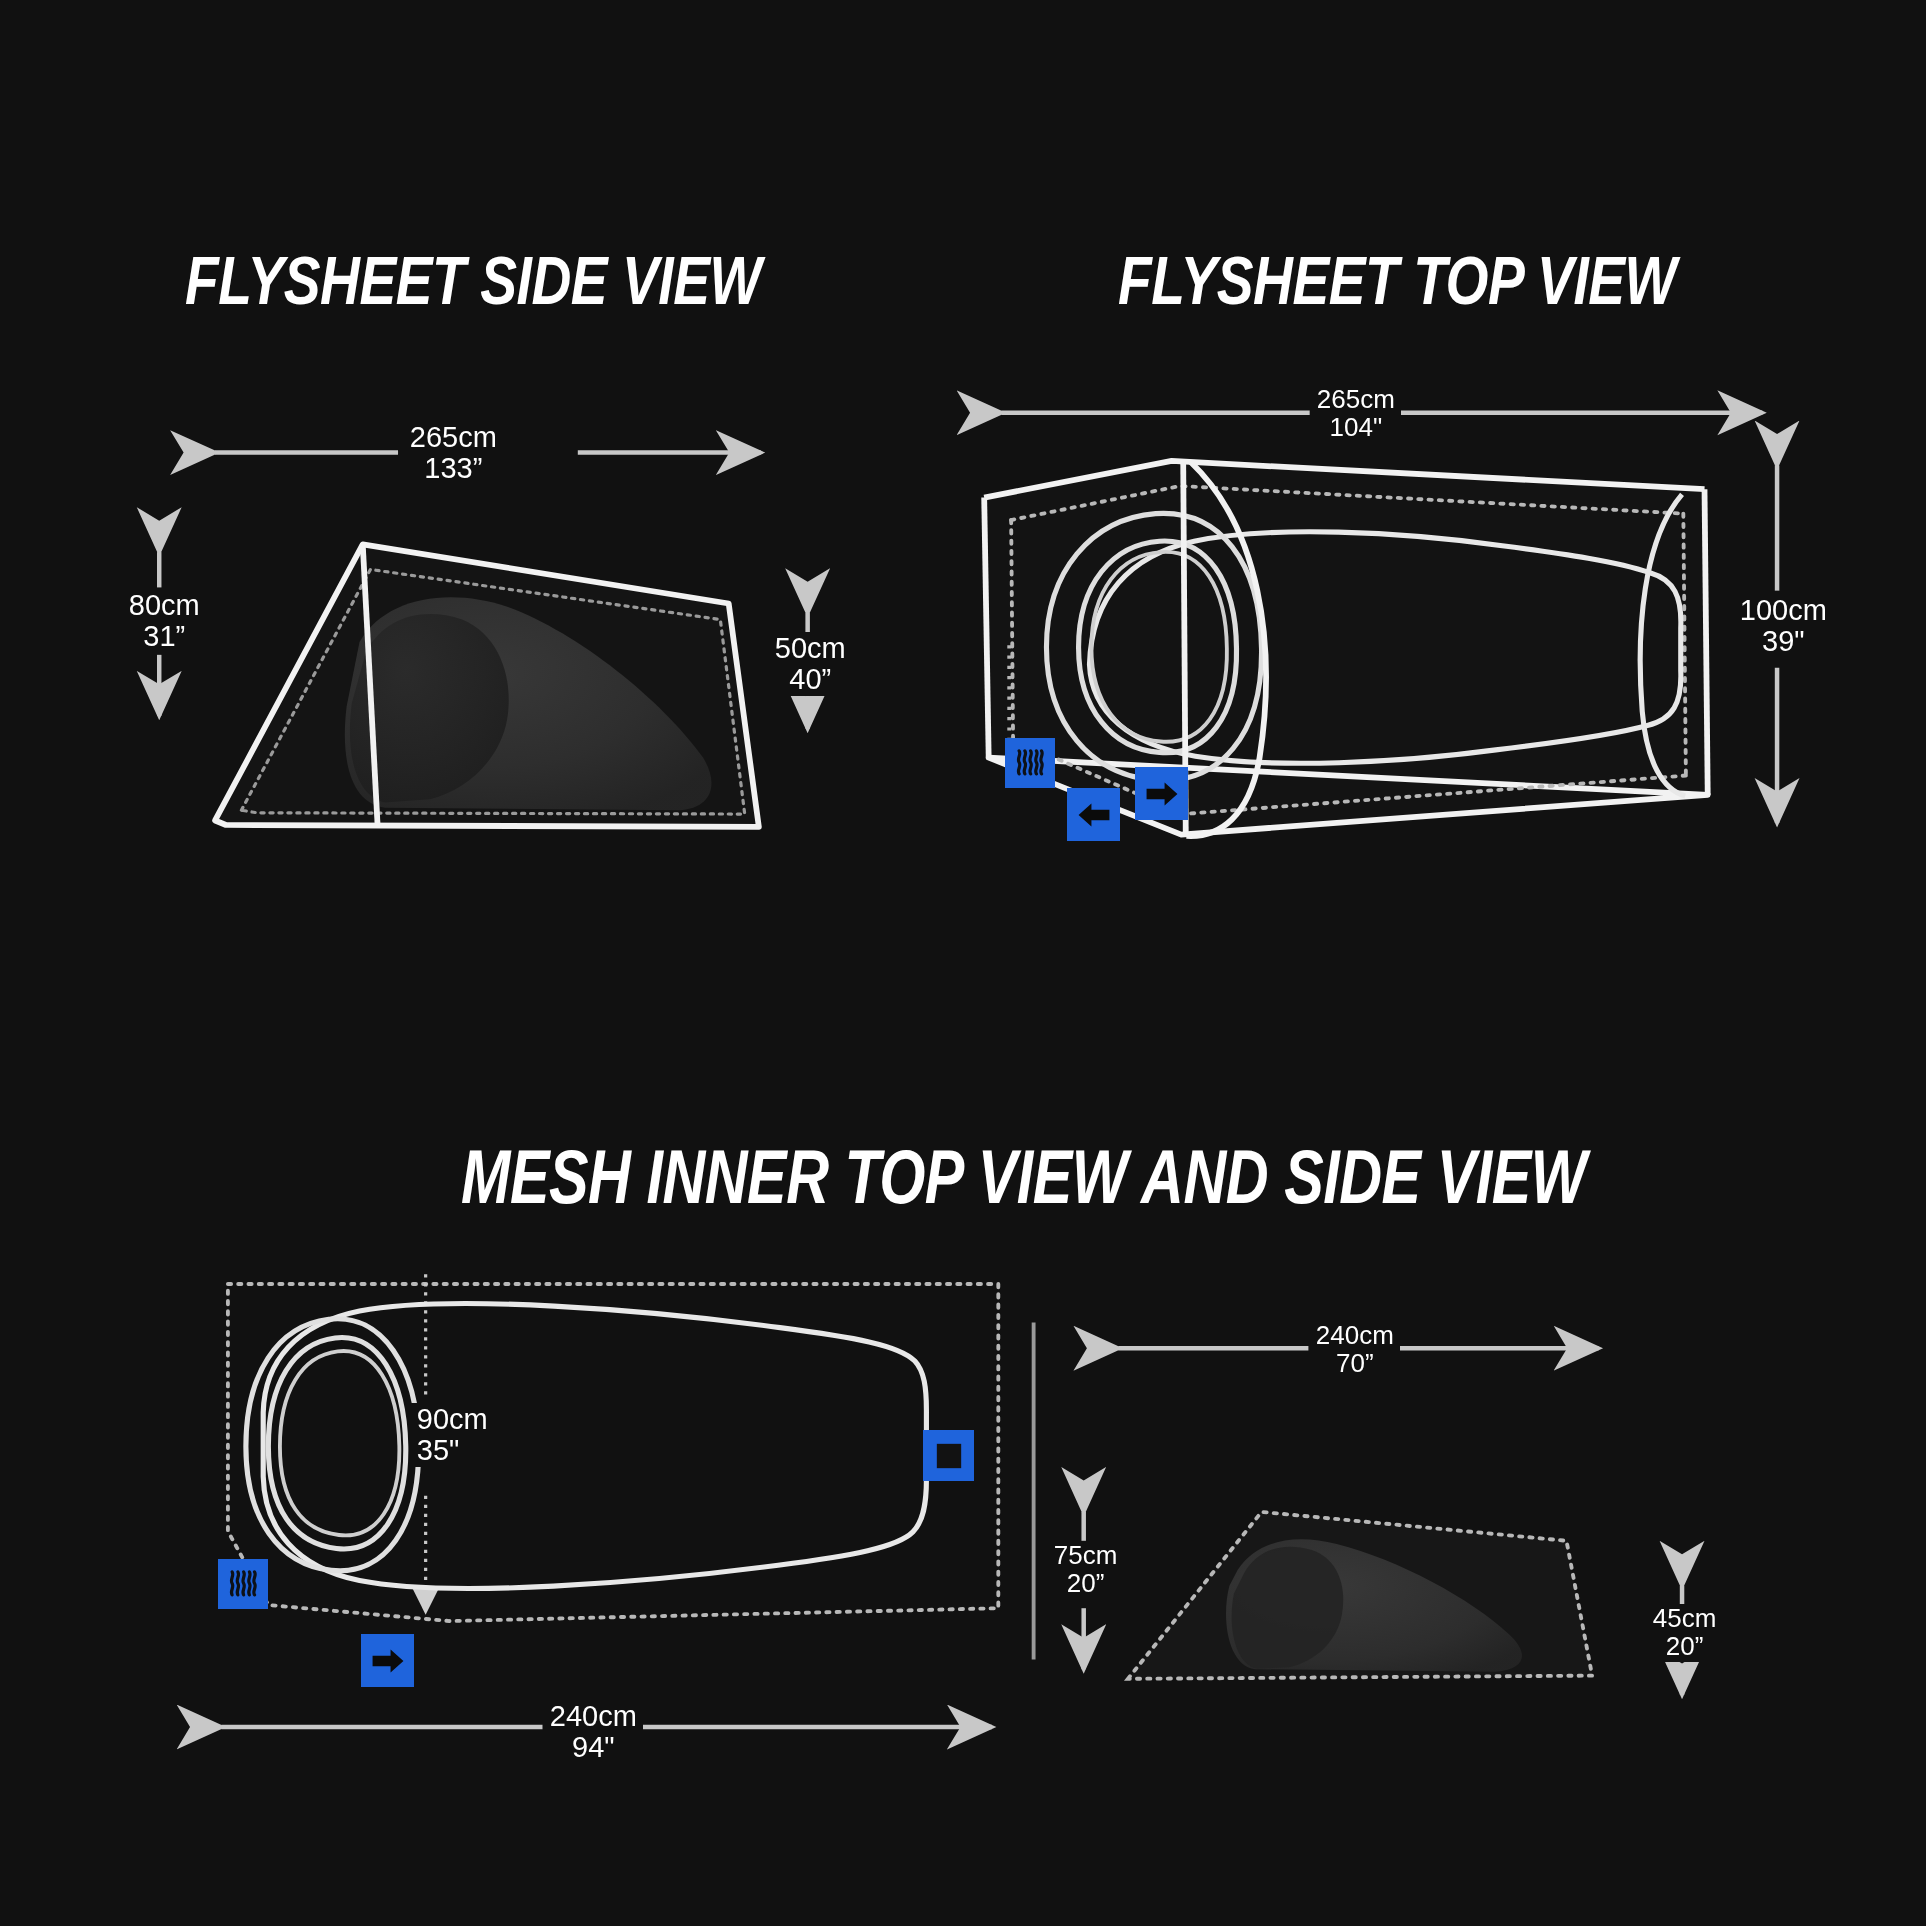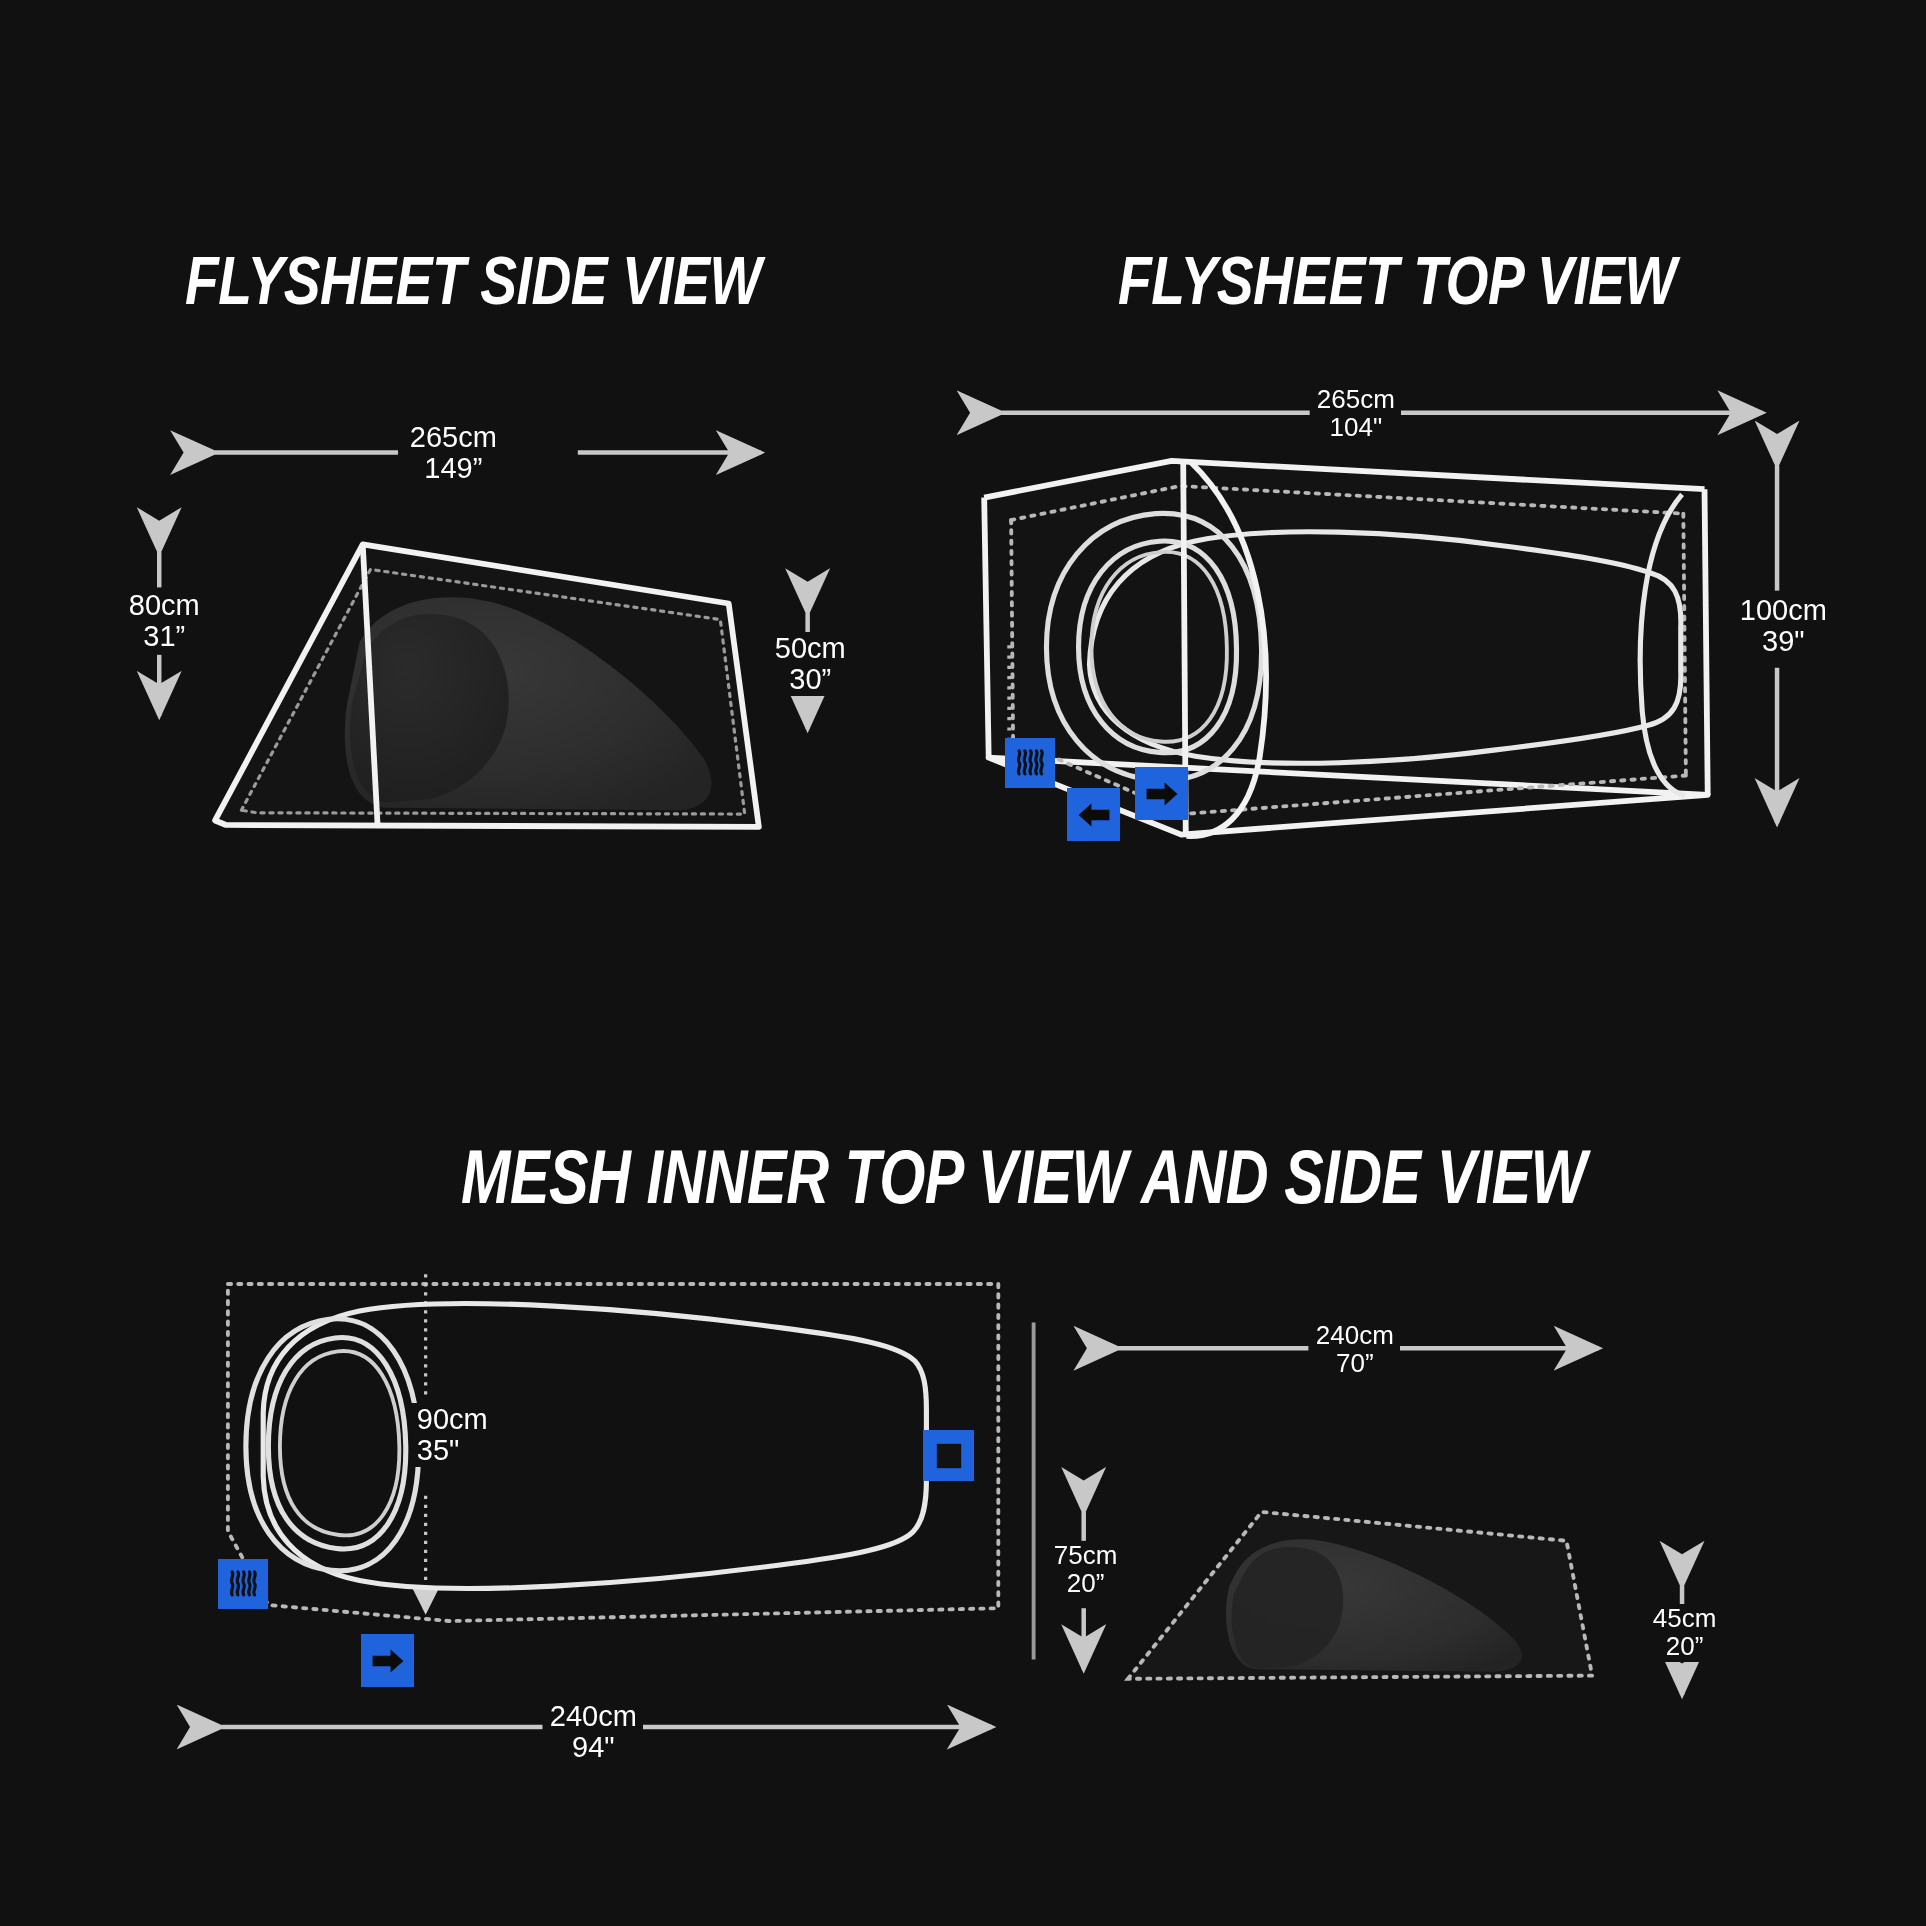--- a/index.html
+++ b/index.html
@@ -258,31 +258,31 @@
                C 2086,2428 2098,2474 2090,2516
                C 2082,2558 2048,2588 2008,2597
                L 1958,2599 C 1922,2592 1912,2530 1922,2482 Z" fill="#232323" opacity="0.9"></path>
 
       <path d="M 1757,2615 L 1965,2355 L 2440,2400 L 2480,2610 Z" fill="none" stroke="#b8b8b8" stroke-width="6" stroke-dasharray="5 11" stroke-linecap="round"></path>
     </g>
   </svg>
 
   <div class="dim-label lg" style="left:404px;top:421px;">
     <span class="ln">265cm</span>
-    <span class="ln">149”</span>
+    <span class="ln">133”</span>
   </div>
 
   <div class="dim-label lg" style="left:123px;top:589px;">
     <span class="ln">80cm</span>
     <span class="ln">31”</span>
   </div>
 
   <div class="dim-label lg" style="left:769px;top:632px;">
     <span class="ln">50cm</span>
-    <span class="ln">30”</span>
+    <span class="ln">40”</span>
   </div>
 
   <div class="dim-label" style="left:1311px;top:385px;">
     <span class="ln">265cm</span>
     <span class="ln">104"</span>
   </div>
 
   <div class="dim-label lg" style="left:1734px;top:594px;">
     <span class="ln">100cm</span>
     <span class="ln">39"</span>

